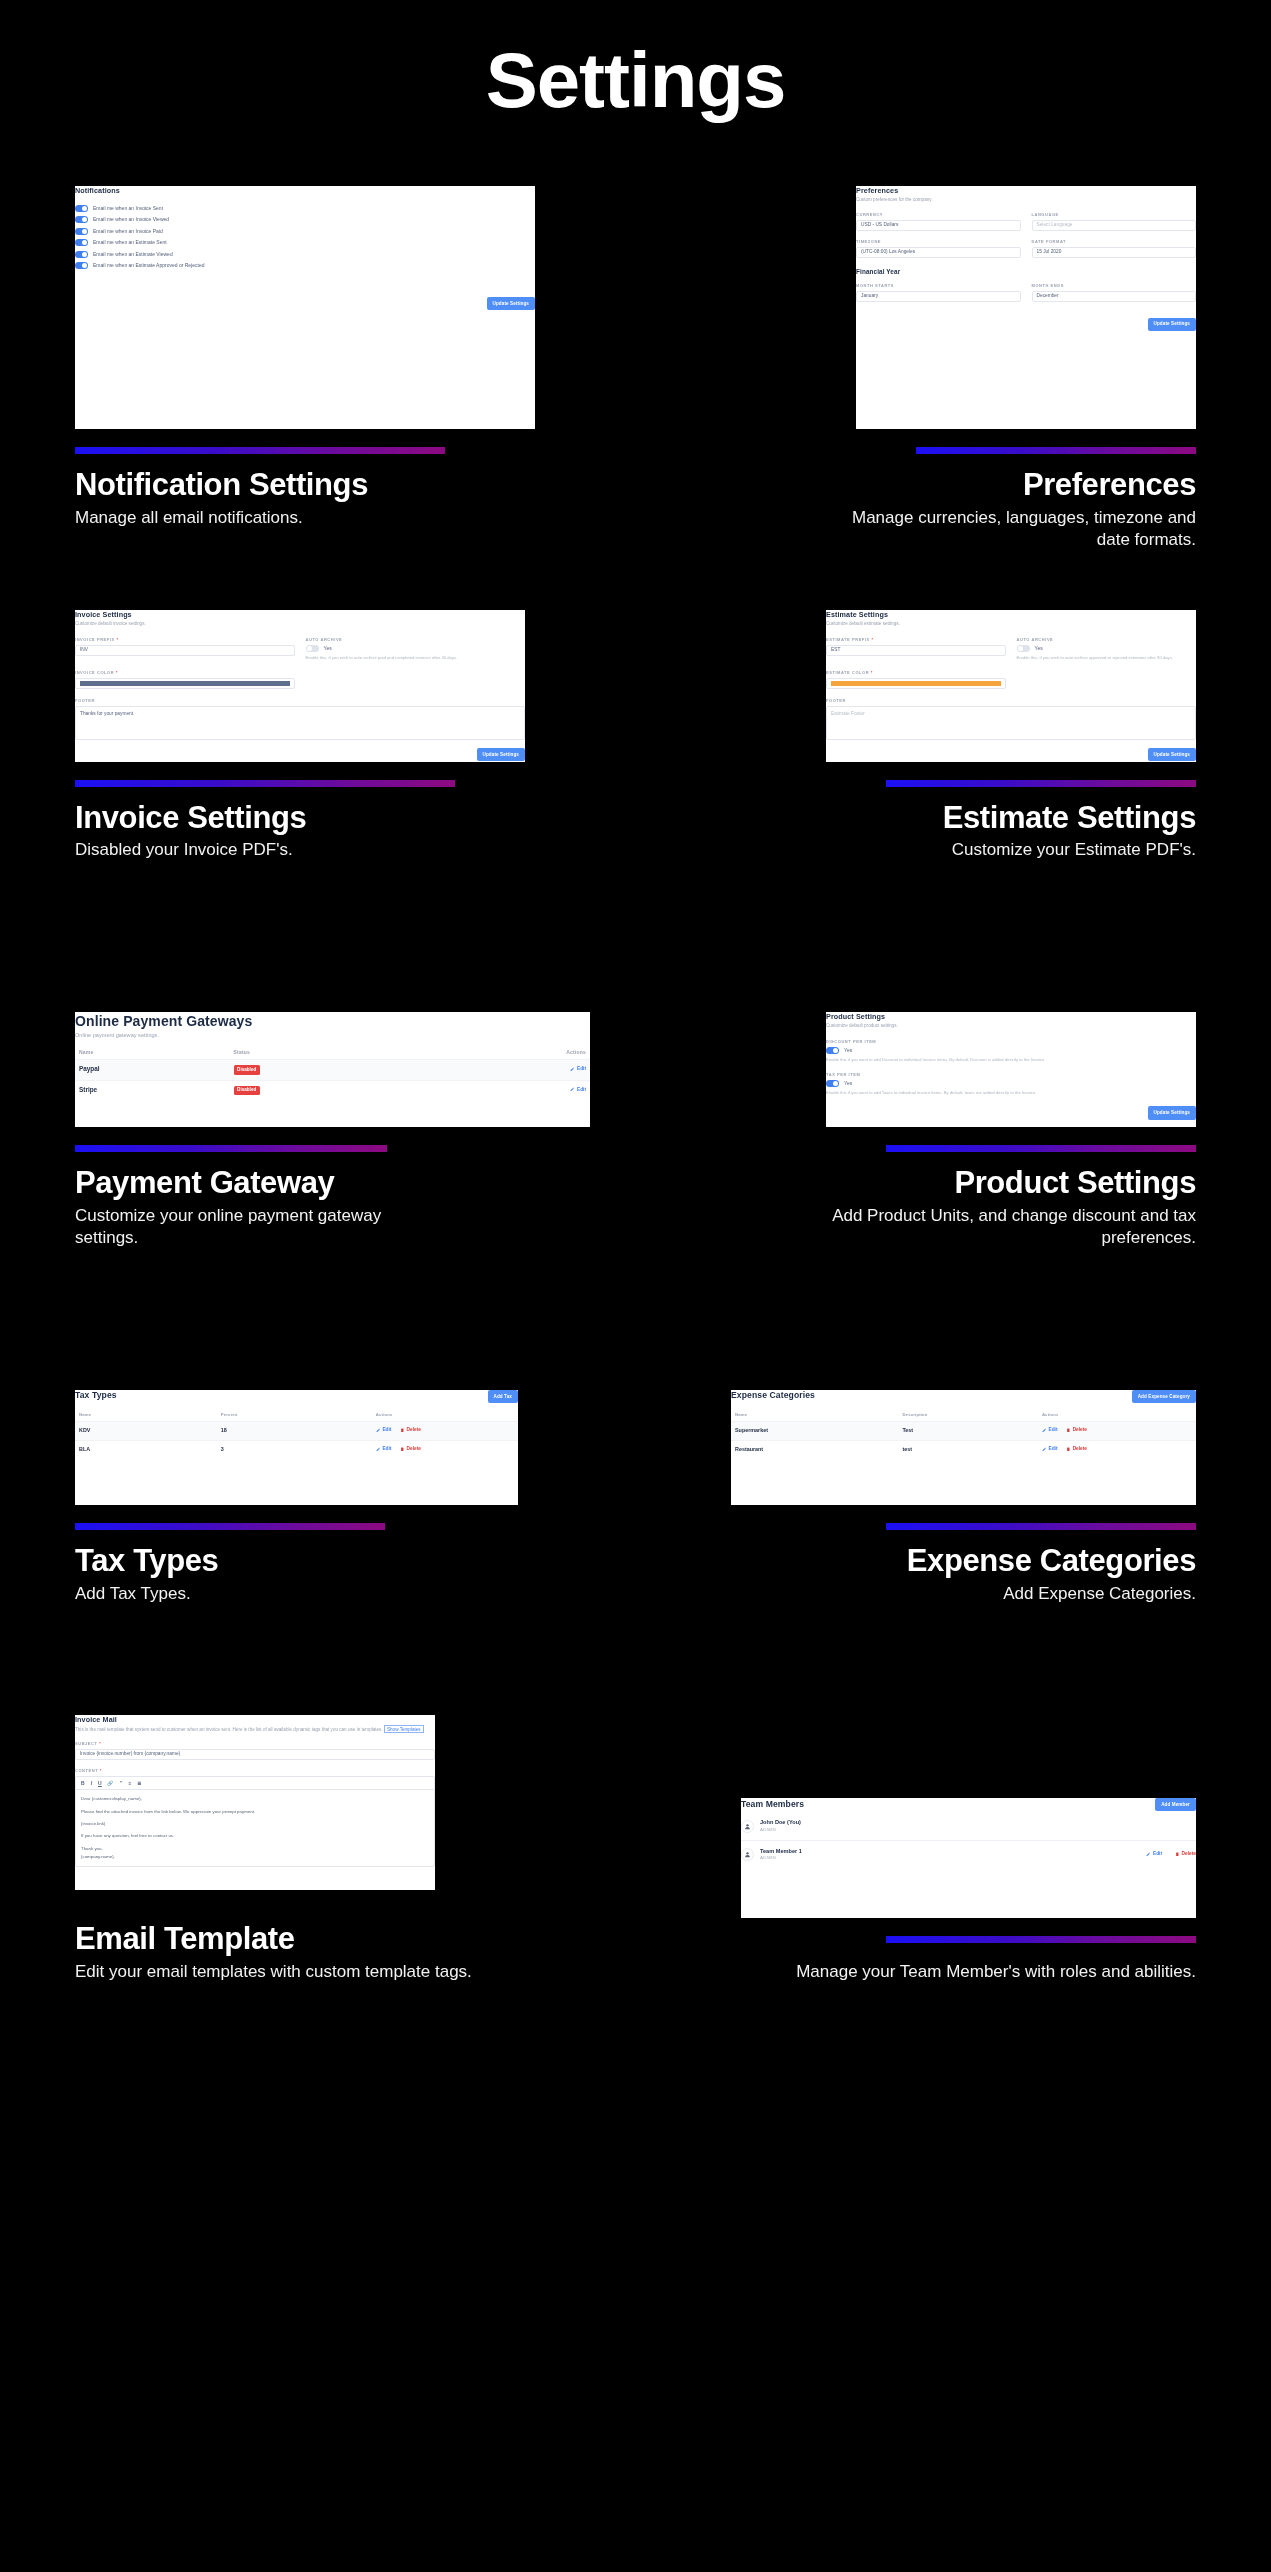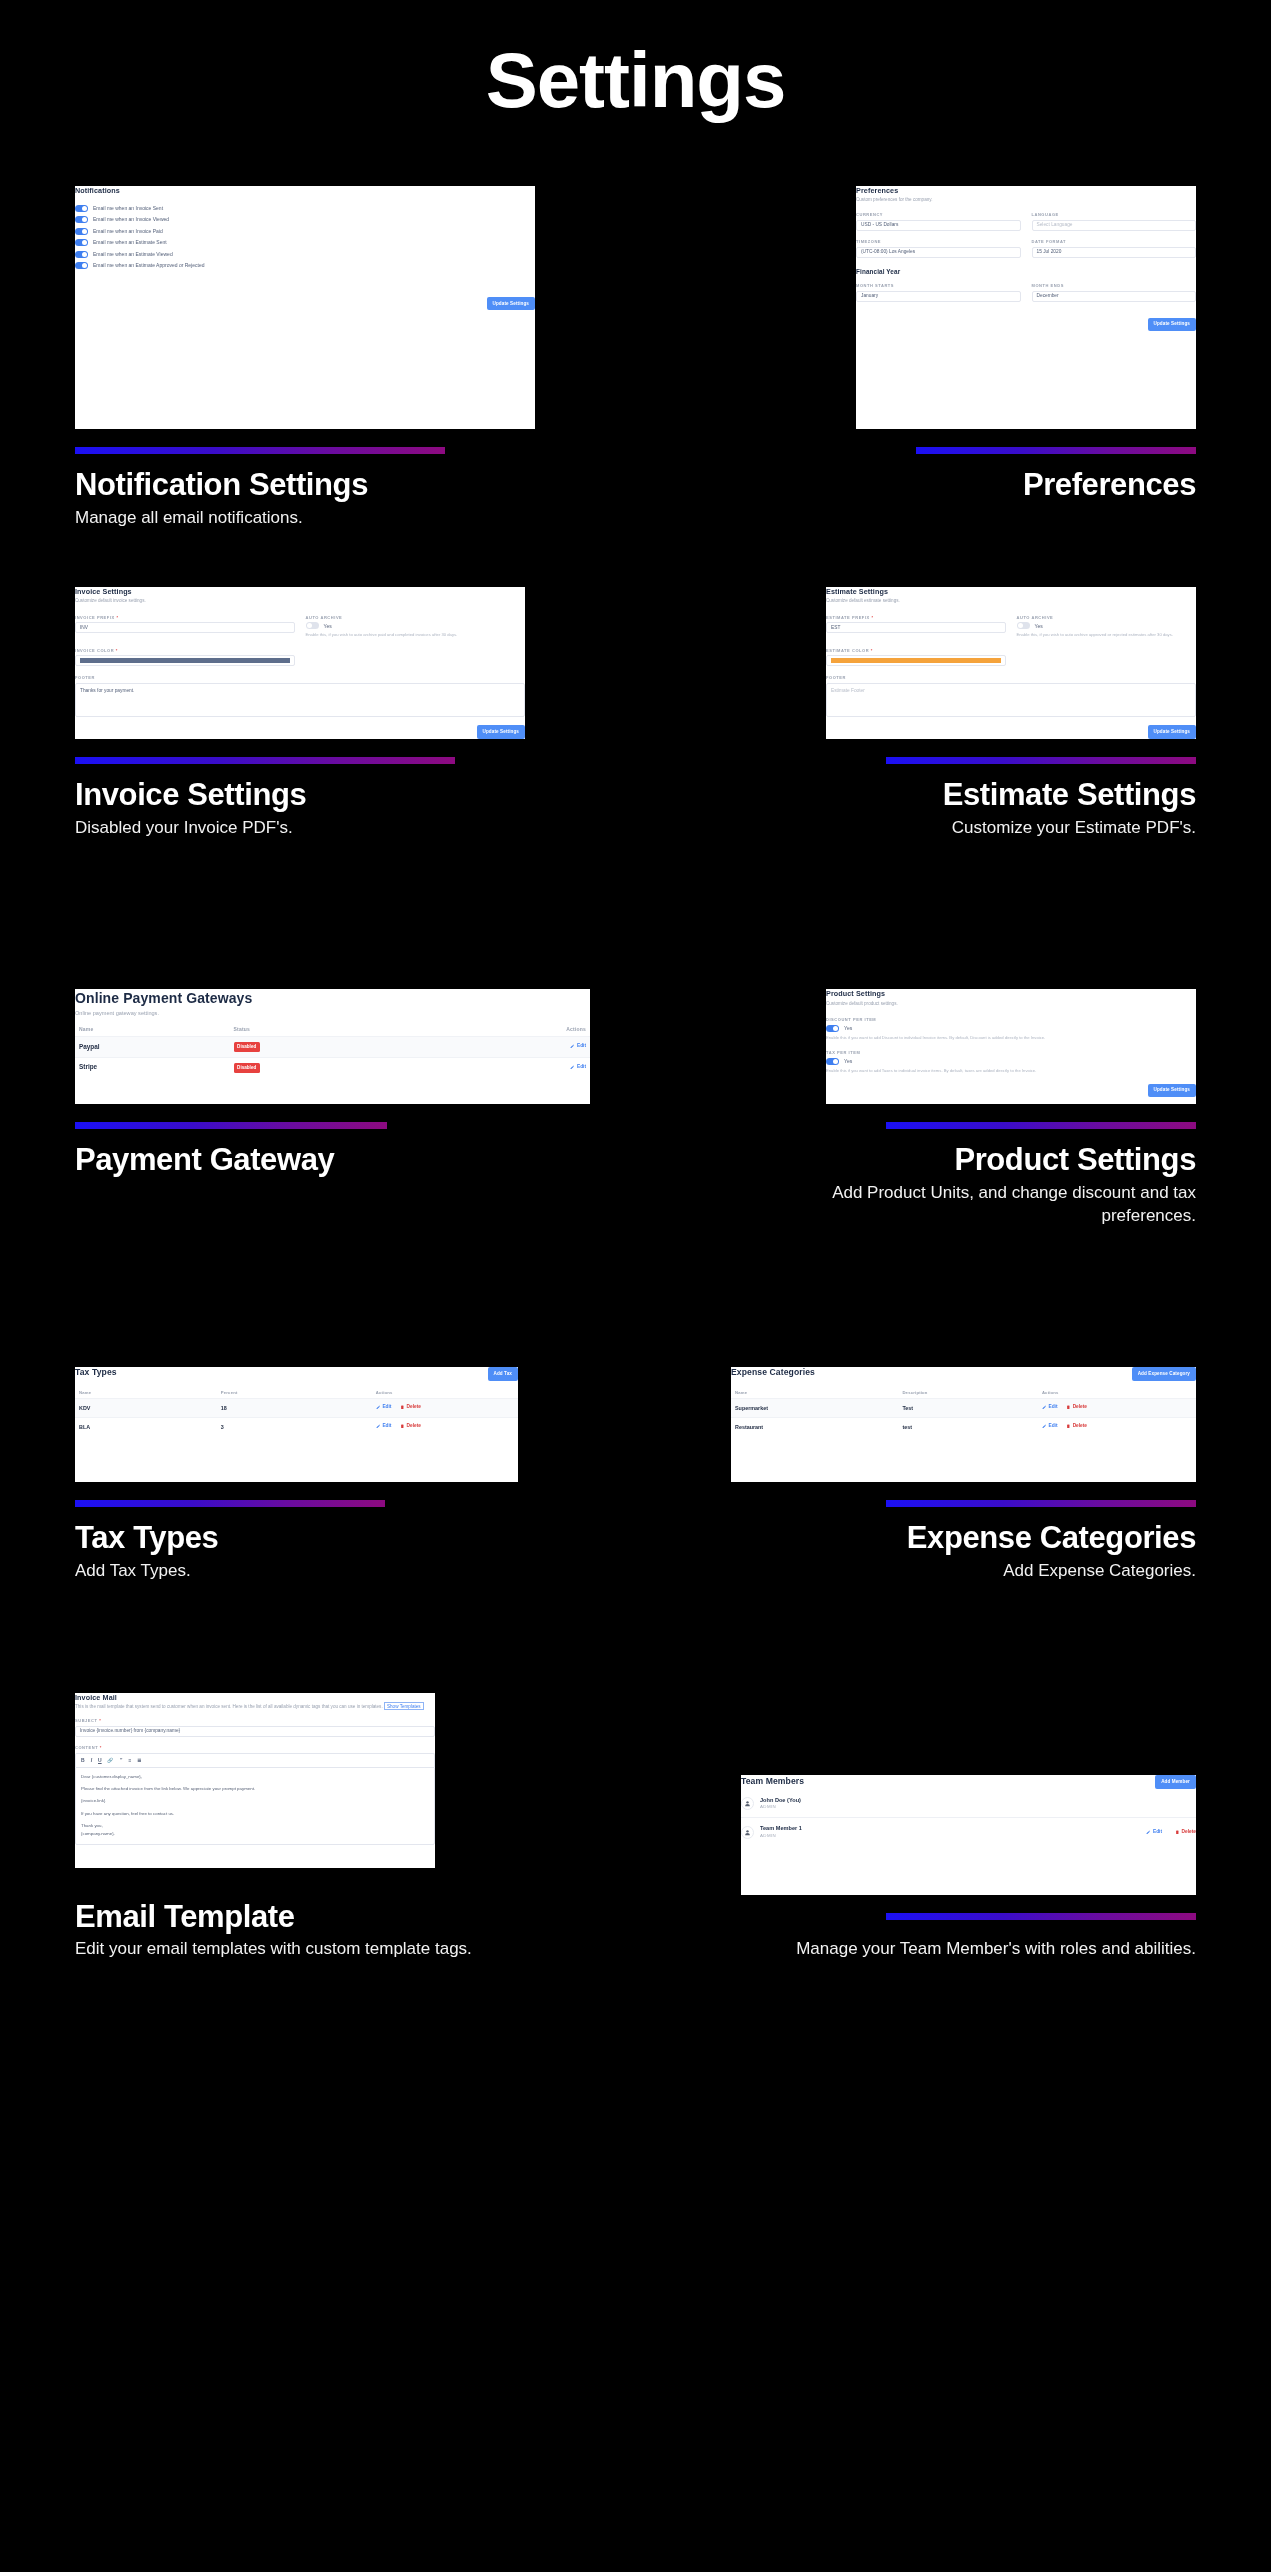--- a/index.html
+++ b/index.html
@@ -231,20 +231,21 @@
 
             <div style="text-align:right;margin-top:16px;">
               <span class="btn">Update Settings</span>
             </div>
           </div>
         </div>
         <div class="accent" style="width:280px;margin-left:auto;"></div>
       </div>
       <div class="caption" style="max-width:380px;">
         <h2>Preferences</h2>
+        <p>Manage currencies, languages, timezone and date formats.</p>
       </div>
     </div>
 
     <div class="cell left" style="margin-top:58px;">
       <div class="shot-wrap" style="width:450px;">
         <div class="shot" style="height:152px;">
           <div class="mini pad">
             <h3>Invoice Settings</h3>
             <div class="sub">Customize default invoice settings.</div>
 
@@ -381,20 +382,21 @@
                   </td>
                 </tr>
               </tbody>
             </table>
           </div>
         </div>
         <div class="accent" style="width:312px;"></div>
       </div>
       <div class="caption" style="max-width:370px;">
         <h2>Payment Gateway</h2>
+        <p>Customize your online payment gateway settings.</p>
       </div>
     </div>
 
     <div class="cell right" style="margin-top:150px;">
       <div class="shot-wrap" style="width:370px;">
         <div class="shot" style="height:115px;">
           <div class="mini pad">
             <h3>Product Settings</h3>
             <div class="sub">Customize default product settings.</div>
 

